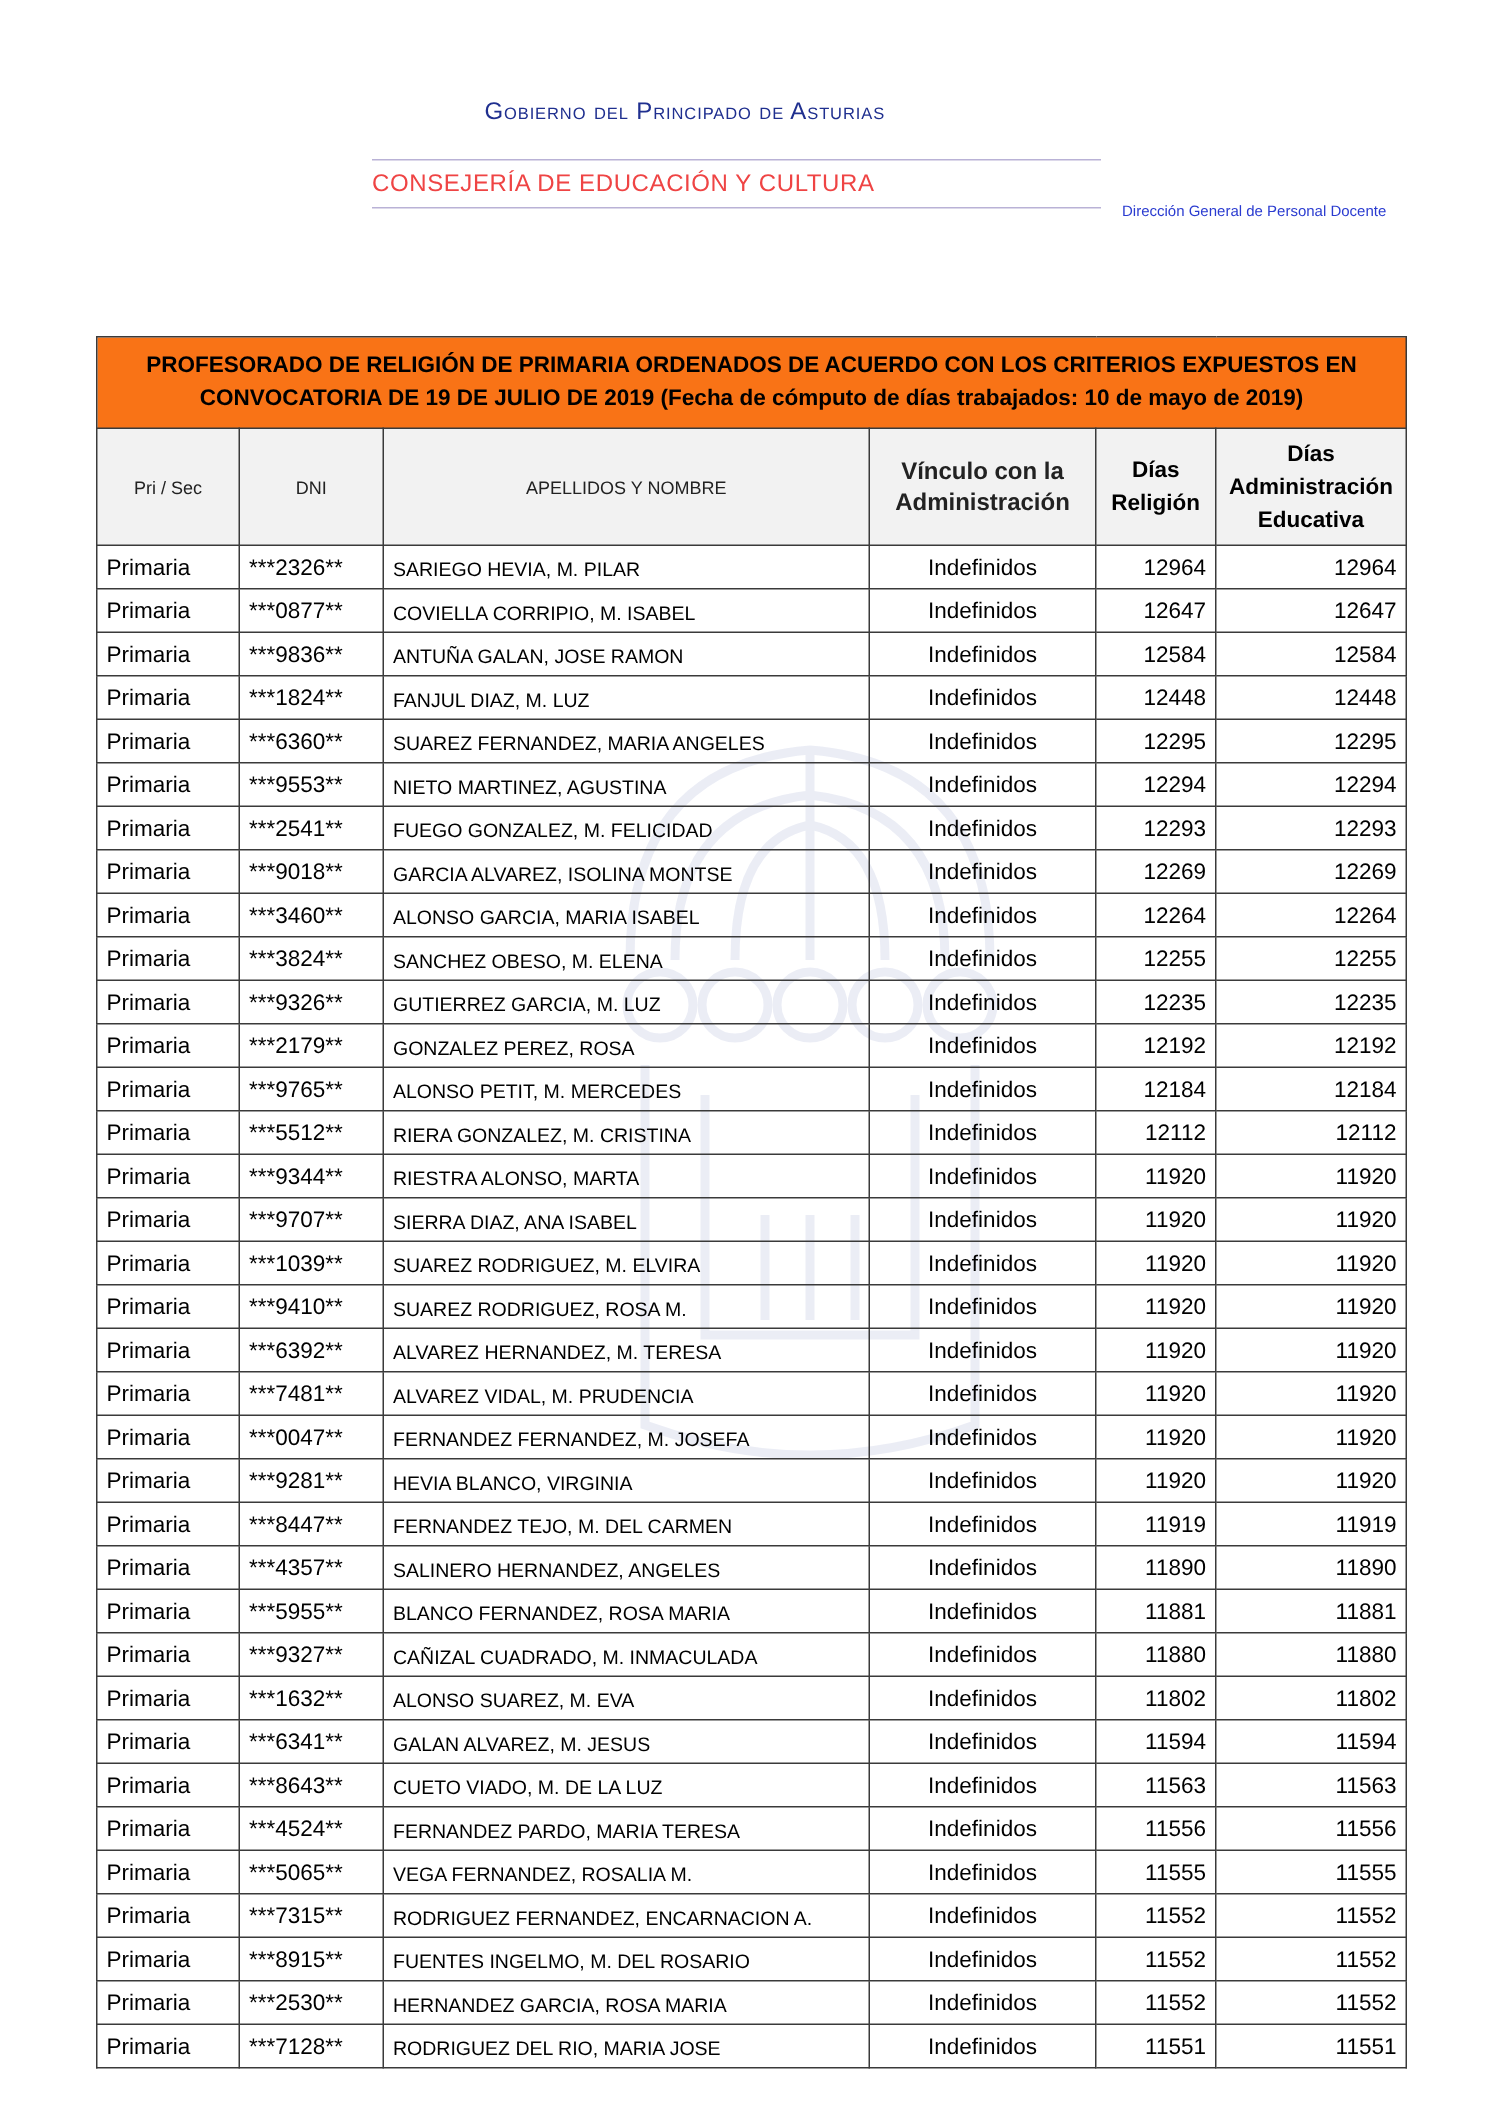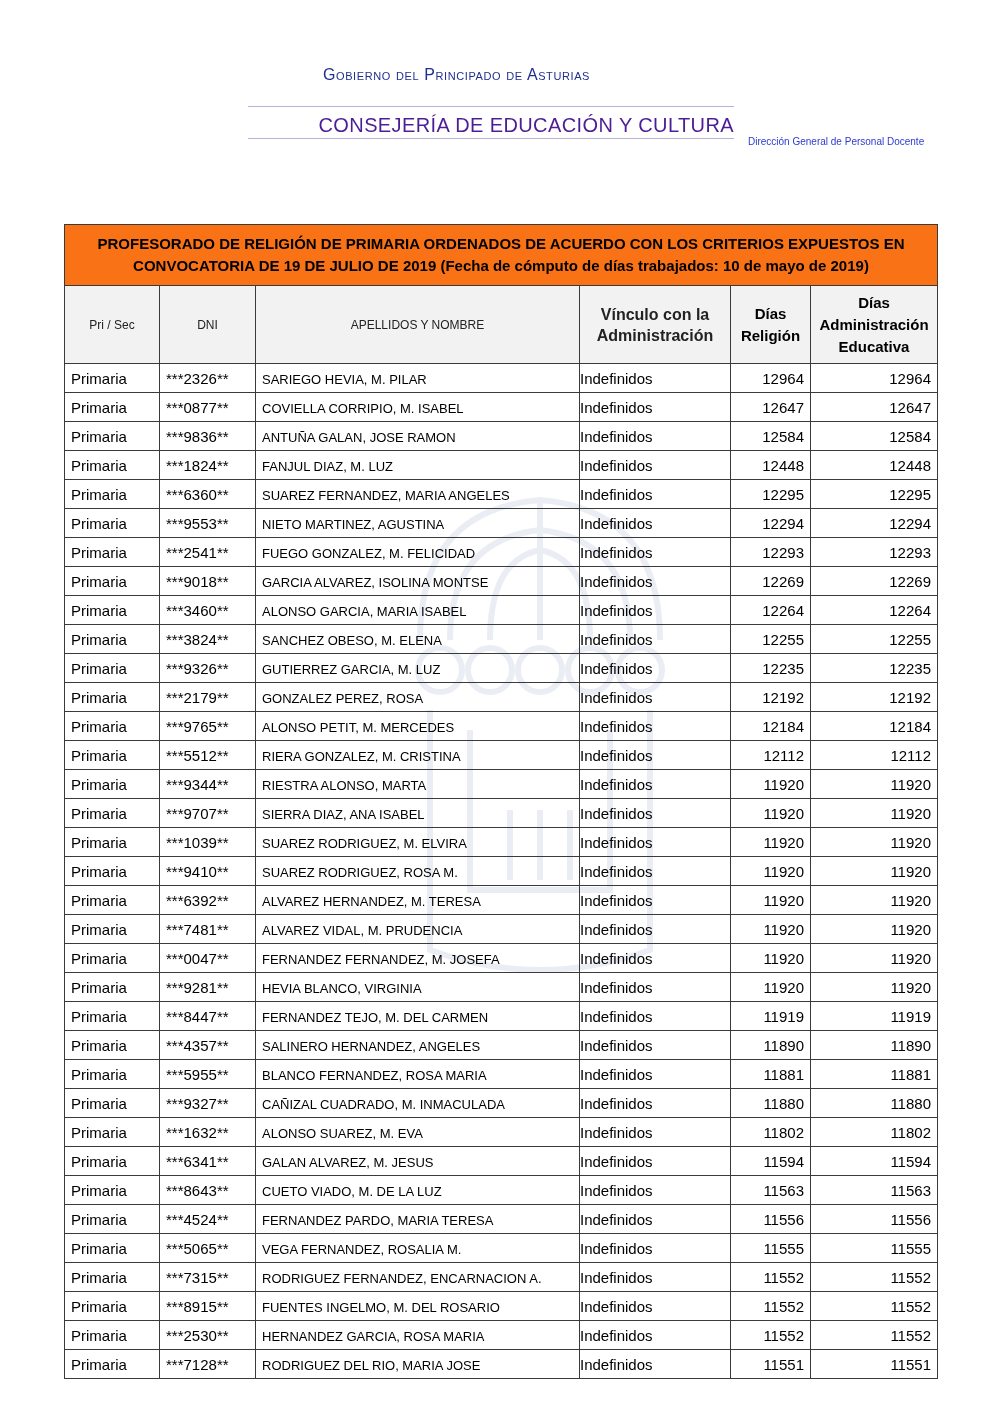--- a/index.html
+++ b/index.html
@@ -3,37 +3,37 @@
   <meta charset="utf-8">
   <style>
     html, body { margin: 0; padding: 0; background: #ffffff; }
     body { width: 1000px; height: 1414px; position: relative; overflow: hidden; font-family: "Liberation Sans", sans-serif; color: #000; }
 
     .hdr-gov { position: absolute; left: 0; top: 66px; width: 913px; text-align: center; }
     .hdr-gov span { font-family: "Liberation Sans", sans-serif; color: #1f2f8f; font-size: 14px; letter-spacing: 0.6px; font-variant: small-caps; font-size: 16px; }
     .hdr-line { position: absolute; left: 248px; width: 486px; height: 1px; background: #b9b2d6; }
     .hdr-line.l1 { top: 106px; }
     .hdr-line.l2 { top: 138px; }
-    .hdr-cons { position: absolute; left: 248px; top: 114px; width: 486px; text-align: right; font-family: "Liberation Sans", sans-serif; color: #4c1d95; font-size: 20px; letter-spacing: 0.4px; }
+    .hdr-cons { position: absolute; left: 248px; top: 114px; width: 486px; text-align: left; font-family: "Liberation Sans", sans-serif; color: #ef4444; font-size: 16px; letter-spacing: 0.4px; }
     .hdr-dir { position: absolute; left: 748px; top: 120px; font-family: "Liberation Sans", sans-serif; color: #2a3bd0; font-size: 10px; margin-top: 16px; }
 
     .watermark { position: absolute; left: 380px; top: 470px; width: 320px; height: 520px; opacity: 0.5; pointer-events: none; }
 
     table.main { position: absolute; left: 64px; top: 224px; width: 873px; border-collapse: collapse; table-layout: fixed; }
     table.main td, table.main th { border: 1px solid #3a3a3a; padding: 0; }
     .title-cell { background: #f97316; height: 60px; text-align: center; font-family: "Liberation Sans", sans-serif; font-weight: bold; font-size: 15px; line-height: 22px; padding: 0 6px !important; }
     .col-head { background: #f2f2f2; height: 77px; text-align: center; font-weight: normal; font-family: "Liberation Sans", sans-serif; }
     .col-head.big { font-size: 12px; color: #222; }
     .col-head.mid { font-size: 16px; color: #222; line-height: 21px; font-weight: bold; }
     .col-head.bold { font-size: 15px; font-weight: bold; line-height: 22px; }
     tr.data td { height: 25px; font-family: "Liberation Sans", sans-serif; font-size: 15px; }
     td.c-tipo { padding-left: 6px !important; }
     td.c-dni { padding-left: 6px !important; }
     td.c-name { padding-left: 6px !important; font-size: 13px !important; padding-top: 3px !important; }
-    td.c-vinc { }
+    td.c-vinc { text-align: center; }
     td.c-num { text-align: right; padding-right: 6px !important; }
     .thick-top td { border-top: 2px solid #222; }
   </style>
 </head>
 <body>
 
 <div class="hdr-gov">
   <span>Gobierno del Principado de Asturias</span>
 </div>
 <div class="hdr-line l1"></div>

